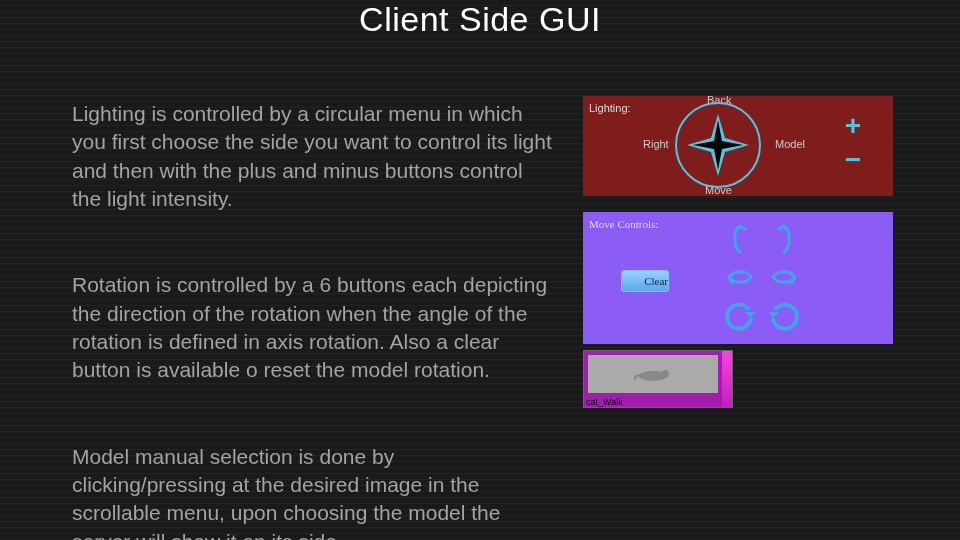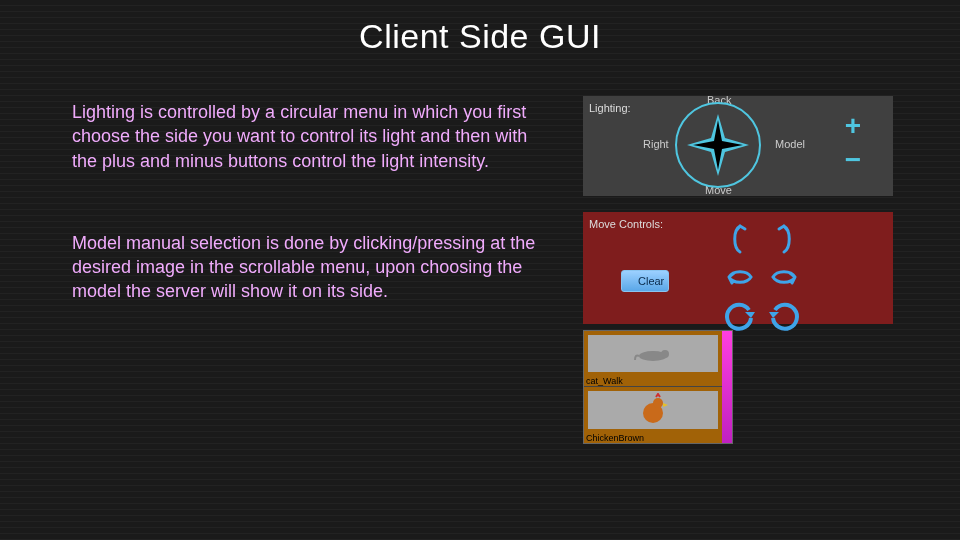--- a/index.html
+++ b/index.html
@@ -11,86 +11,87 @@
       repeating-linear-gradient(90deg, #222 0, #222 1px, #1a1a1a 1px, #1a1a1a 6px);
     font-family: Arial, Helvetica, sans-serif;
     color: #fff;
     overflow: hidden;
     position: relative;
   }
   .title {
     text-align: center;
     font-size: 34px;
     font-weight: 400;
-    padding-top: 17px;
+    padding-top: 0;
     letter-spacing: 0.5px;
   }
   .content {
     position: absolute;
     left: 72px; top: 100px;
     width: 480px;
   }
   .para {
-    font-size: 18px;
+    font-size: 21px;
     line-height: 1.35;
     margin-bottom: 58px;
-    color: #f0abfc;
+    color: #a3a3a3;
   }
   .para:last-child { margin-bottom: 0; }
   
   .right { position: absolute; left: 583px; top: 96px; width: 320px; }
   
   .light-panel {
-    width: 310px; height: 100px; background:#404040; position:relative;
+    width: 310px; height: 100px; background:#7f1d1d; position:relative;
     color:#4fc6e0; font-family: Arial; font-size:11px;
     margin-bottom: 16px;
   }
   .light-panel .lbl { position:absolute; }
   .circ {
     position:absolute; left:92px; top:6px; width:86px; height:86px;
     border:2px solid #4fc6e0; border-radius:50%;
   }
   .diamond { position:absolute; left:104px; top:18px; width:62px; height:62px; }
   .plus { position:absolute; right:32px; top:14px; font-size:28px; font-weight:bold; color:#4fc6e0; }
   .minus{ position:absolute; right:32px; top:48px; font-size:28px; font-weight:bold; color:#4fc6e0; }
   
   .move-panel {
-    width:310px; height:112px; background:#7f1d1d; position:relative;
-    font-size:11px; color:#ddd; margin-bottom:6px;
+    width:310px; height:132px; background:#8b5cf6; position:relative;
+    font-size:11px; color:#ddd; margin-bottom:6px;font-family:Liberation Serif, serif;
   }
   .move-panel .lbl { position:absolute; left:6px; top:6px; }
   .clear-btn {
     position:absolute; left:38px; top:58px; width:48px; height:22px;
     background: linear-gradient(#9cd0ff,#5aa7e8); border:1px solid #8ac4f0;
-    border-radius:3px; color:#0a2a4a; font-size:11px; text-align:left;
+    border-radius:3px; color:#0a2a4a; font-size:11px; text-align:right;
     line-height:20px;
     padding-left:16px;
   }
   .arrows { position:absolute; left:130px; top:10px; width:170px; height:120px; }
   .arr { position:absolute; width:34px; height:34px; }
   
   .model-list {
     width:150px; margin-left:0; border:1px solid #666; background:#222;
     display:flex;
   }
   .model-col { flex:1; }
-  .model-item { height:56px; position:relative; border-bottom:1px solid #444; background:#a16207;}
+  .model-item { height:56px; position:relative; border-bottom:1px solid #444; background:#a21caf;}
   .model-item:last-child{border-bottom:none;}
   .model-item .thumb { position:absolute; inset:4px 4px 14px 4px; background:#aaa; display:flex; align-items:center; justify-content:center;}
   .model-item .cap { position:absolute; left:2px; bottom:0; font-size:9px; color:#000; }
   .model-item.dark .thumb{background:#555;}
   .scrollbar { width:10px; background: linear-gradient(#ff3fe0,#c020c0); }
 </style>
 </head>
 <body>
 
 <h1 class="title">Client Side GUI</h1>
 
 <div class="content">
   <p class="para">Lighting is controlled by a circular menu in which you first choose the side you want to control its light and then with the plus and minus buttons control the light intensity.</p>
+  <p class="para">Rotation is controlled by a 6 buttons each depicting the direction of the rotation when the angle of the rotation is defined in axis rotation. Also a clear button is available o reset the model rotation.</p>
   <p class="para">Model manual selection is done by clicking/pressing at the desired image in the scrollable menu, upon choosing the model the server will show it on its side.</p>
 </div>
 
 <div class="right">
 
   <div class="light-panel">
     <span class="lbl" style="left:6px;top:6px;color:#ddd">Lighting:</span>
     <span class="lbl" style="left:124px;top:-2px;color:#ccc">Back</span>
     <span class="lbl" style="left:60px;top:42px;color:#ccc">Right</span>
     <span class="lbl" style="left:192px;top:42px;color:#ccc">Model</span>
@@ -136,28 +137,17 @@
       <div class="model-item">
         <div class="thumb">
           <svg width="40" height="20" viewBox="0 0 40 20">
               <ellipse cx="20" cy="12" rx="14" ry="5" fill="#888"></ellipse>
               <circle cx="32" cy="10" r="4" fill="#888"></circle>
               <path d="M6 12 q-4 -2 -4 4" stroke="#888" stroke-width="2" fill="none"></path>
             </svg>
         </div>
         <span class="cap">cat_Walk</span>
       </div>
-      <div class="model-item">
-        <div class="thumb">
-          <svg width="34" height="34" viewBox="0 0 34 34">
-              <circle cx="17" cy="20" r="10" fill="#c96a1a"></circle>
-              <circle cx="22" cy="10" r="5" fill="#c96a1a"></circle>
-              <polygon points="27,10 32,12 27,14" fill="#e6c02a"></polygon>
-              <path d="M20 4 l2 -3 l2 3" stroke="#d03030" stroke-width="2" fill="none"></path>
-            </svg>
-        </div>
-        <span class="cap">ChickenBrown</span>
-      </div>
     </div>
     <div class="scrollbar"></div>
   </div>
 
 </div>
 
 </body></html>

